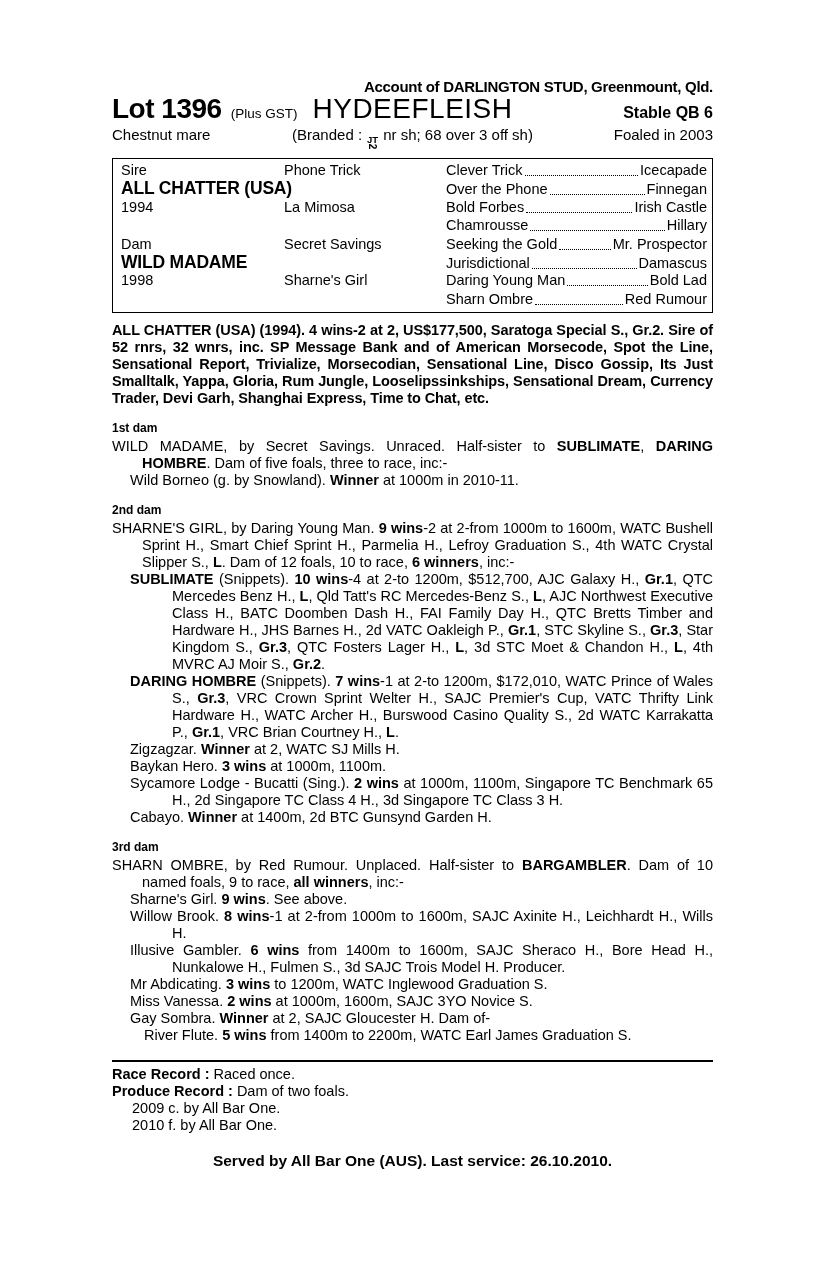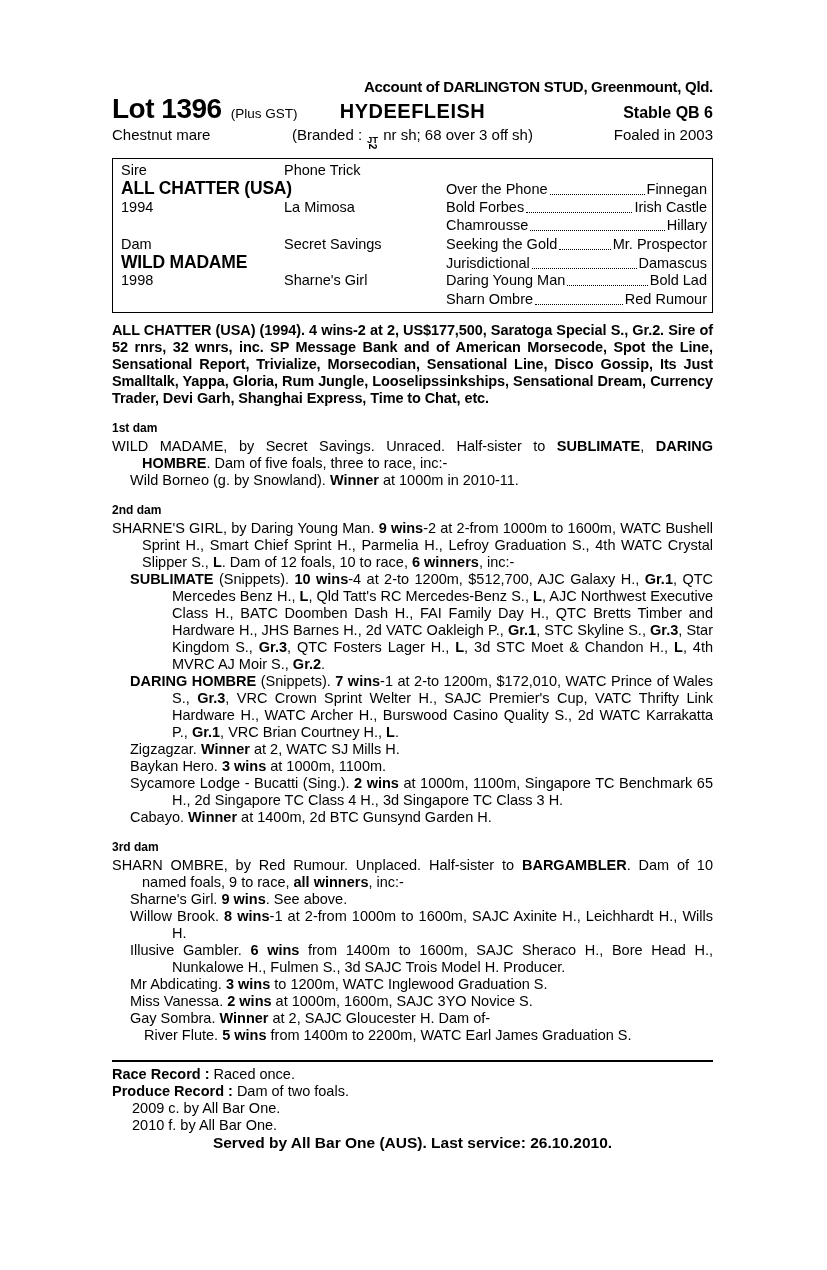--- a/index.html
+++ b/index.html
@@ -12,21 +12,21 @@
   }
   .page { position:absolute; left:112px; top:78px; width:601px; }
   p { margin:0; }
 
   
   .account { text-align:right; font-weight:bold; font-size:15px; letter-spacing:-0.3px; }
   .lot-line { display:grid; grid-template-columns:1fr auto 1fr; align-items:baseline; margin-top:5px; }
   .lot-left { justify-self:start; white-space:nowrap; }
   .lot { font-weight:bold; font-size:28px; letter-spacing:-0.5px; }
   .gst { font-size:13.5px; margin-left:5px; }
-  .horse-name { justify-self:center; font-weight:bold; font-size:20px; letter-spacing:0.5px; }
+  .horse-name { justify-self:center; font-weight:normal; font-size:28px; letter-spacing:0.5px; }
   .stable { justify-self:end; font-weight:bold; font-size:16px; }
   .info-line { display:grid; grid-template-columns:1fr auto 1fr; align-items:baseline; margin-top:4px; }
   .info-left { justify-self:start; font-size:15px; }
   .info-center { justify-self:center; font-size:15px; white-space:nowrap; }
   .info-right { justify-self:end; font-size:15px; }
   .brand { display:inline-flex; flex-direction:column; align-items:center; vertical-align:-3px; margin:0 5px; line-height:7px; }
   .brand .bt { font-size:9.5px; font-weight:bold; }
   .brand .bb { font-size:10px; font-weight:bold; transform:rotate(90deg); }
 
   
@@ -47,21 +47,21 @@
 
   
   .st-sire { font-weight:bold; text-align:justify; margin-top:9px; letter-spacing:-0.1px; }
   .st-h { font-weight:bold; font-size:12px; margin:13px 0 1px; }
   .st-dam { padding-left:30px; text-indent:-30px; text-align:justify; }
   .st-p1 { padding-left:60px; text-indent:-42px; text-align:justify; }
   .st-p2 { padding-left:74px; text-indent:-42px; text-align:justify; }
   .rule { border:0; border-top:2px solid #000; margin:16px 0 4px; }
   .st-rr { }
   .st-produce { padding-left:20px; }
-  .st-served { text-align:center; font-size:15.5px; margin-top:0; }
+  .st-served { text-align:center; font-size:15.5px; margin-top:18px; }
   b { font-weight:bold; }
 </style>
 </head>
 <body>
 
 <div class="page">
 
   <div class="account">Account of DARLINGTON STUD, Greenmount, Qld.</div>
 
   <div class="lot-line">
@@ -90,20 +90,25 @@
     <div class="c1 r3">1994</div>
     <div class="c1 r5">Dam</div>
     <div class="big r6">WILD MADAME</div>
     <div class="c1 r7">1998</div>
 
     <div class="c2 r1">Phone Trick</div>
     <div class="c2 r3">La Mimosa</div>
     <div class="c2 r5">Secret Savings</div>
     <div class="c2 r7">Sharne's Girl</div>
 
+    <div class="c3 r1 lrow">
+        <span>Clever Trick</span>
+        <span class="dots"></span>
+        <span>Icecapade</span>
+      </div>
     <div class="c3 r2 lrow">
         <span>Over the Phone</span>
         <span class="dots"></span>
         <span>Finnegan</span>
       </div>
     <div class="c3 r3 lrow">
         <span>Bold Forbes</span>
         <span class="dots"></span>
         <span>Irish Castle</span>
       </div>

